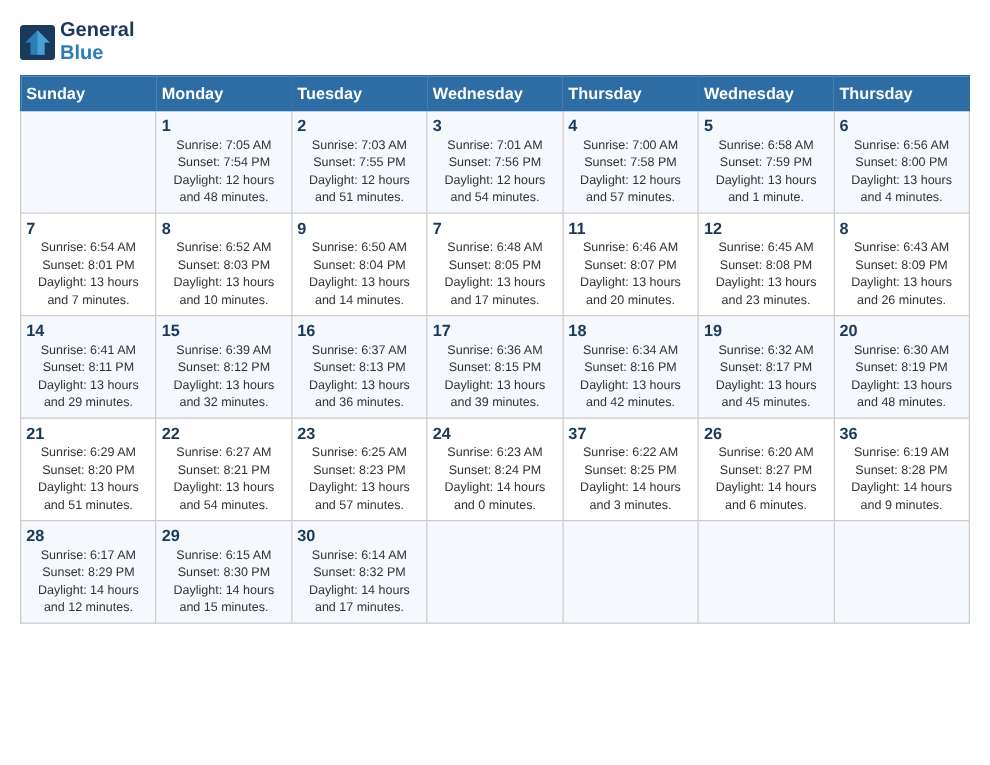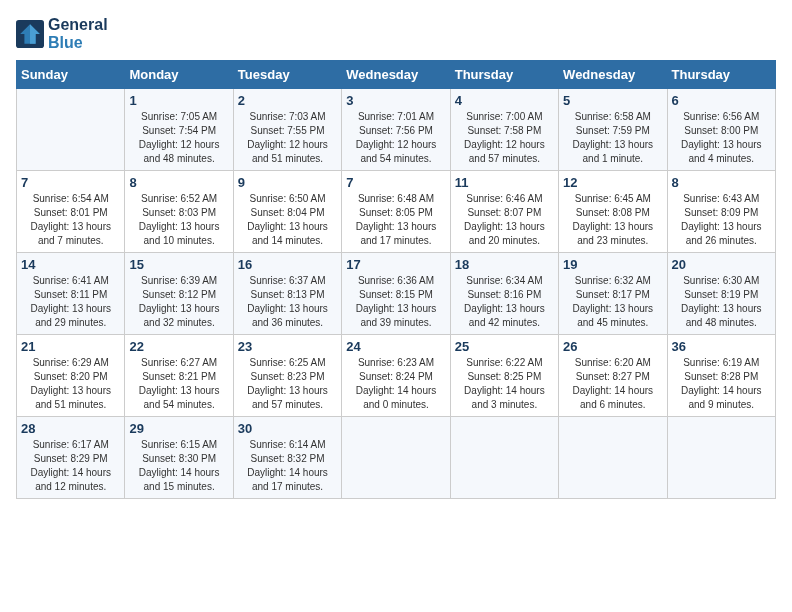--- a/index.html
+++ b/index.html
@@ -259,21 +259,21 @@
           Sunrise: 6:25 AM<br>Sunset: 8:23 PM<br>Daylight: 13 hours and 57 minutes.
         </div>
         </td>
         <td>
           <span class="day-number">24</span>
         <div class="cell-info">
           Sunrise: 6:23 AM<br>Sunset: 8:24 PM<br>Daylight: 14 hours and 0 minutes.
         </div>
         </td>
         <td>
-          <span class="day-number">25</span>
+          <span class="day-number">37</span>
         <div class="cell-info">
           Sunrise: 6:22 AM<br>Sunset: 8:25 PM<br>Daylight: 14 hours and 3 minutes.
         </div>
         </td>
         <td>
           <span class="day-number">26</span>
         <div class="cell-info">
           Sunrise: 6:20 AM<br>Sunset: 8:27 PM<br>Daylight: 14 hours and 6 minutes.
         </div>
         </td>

